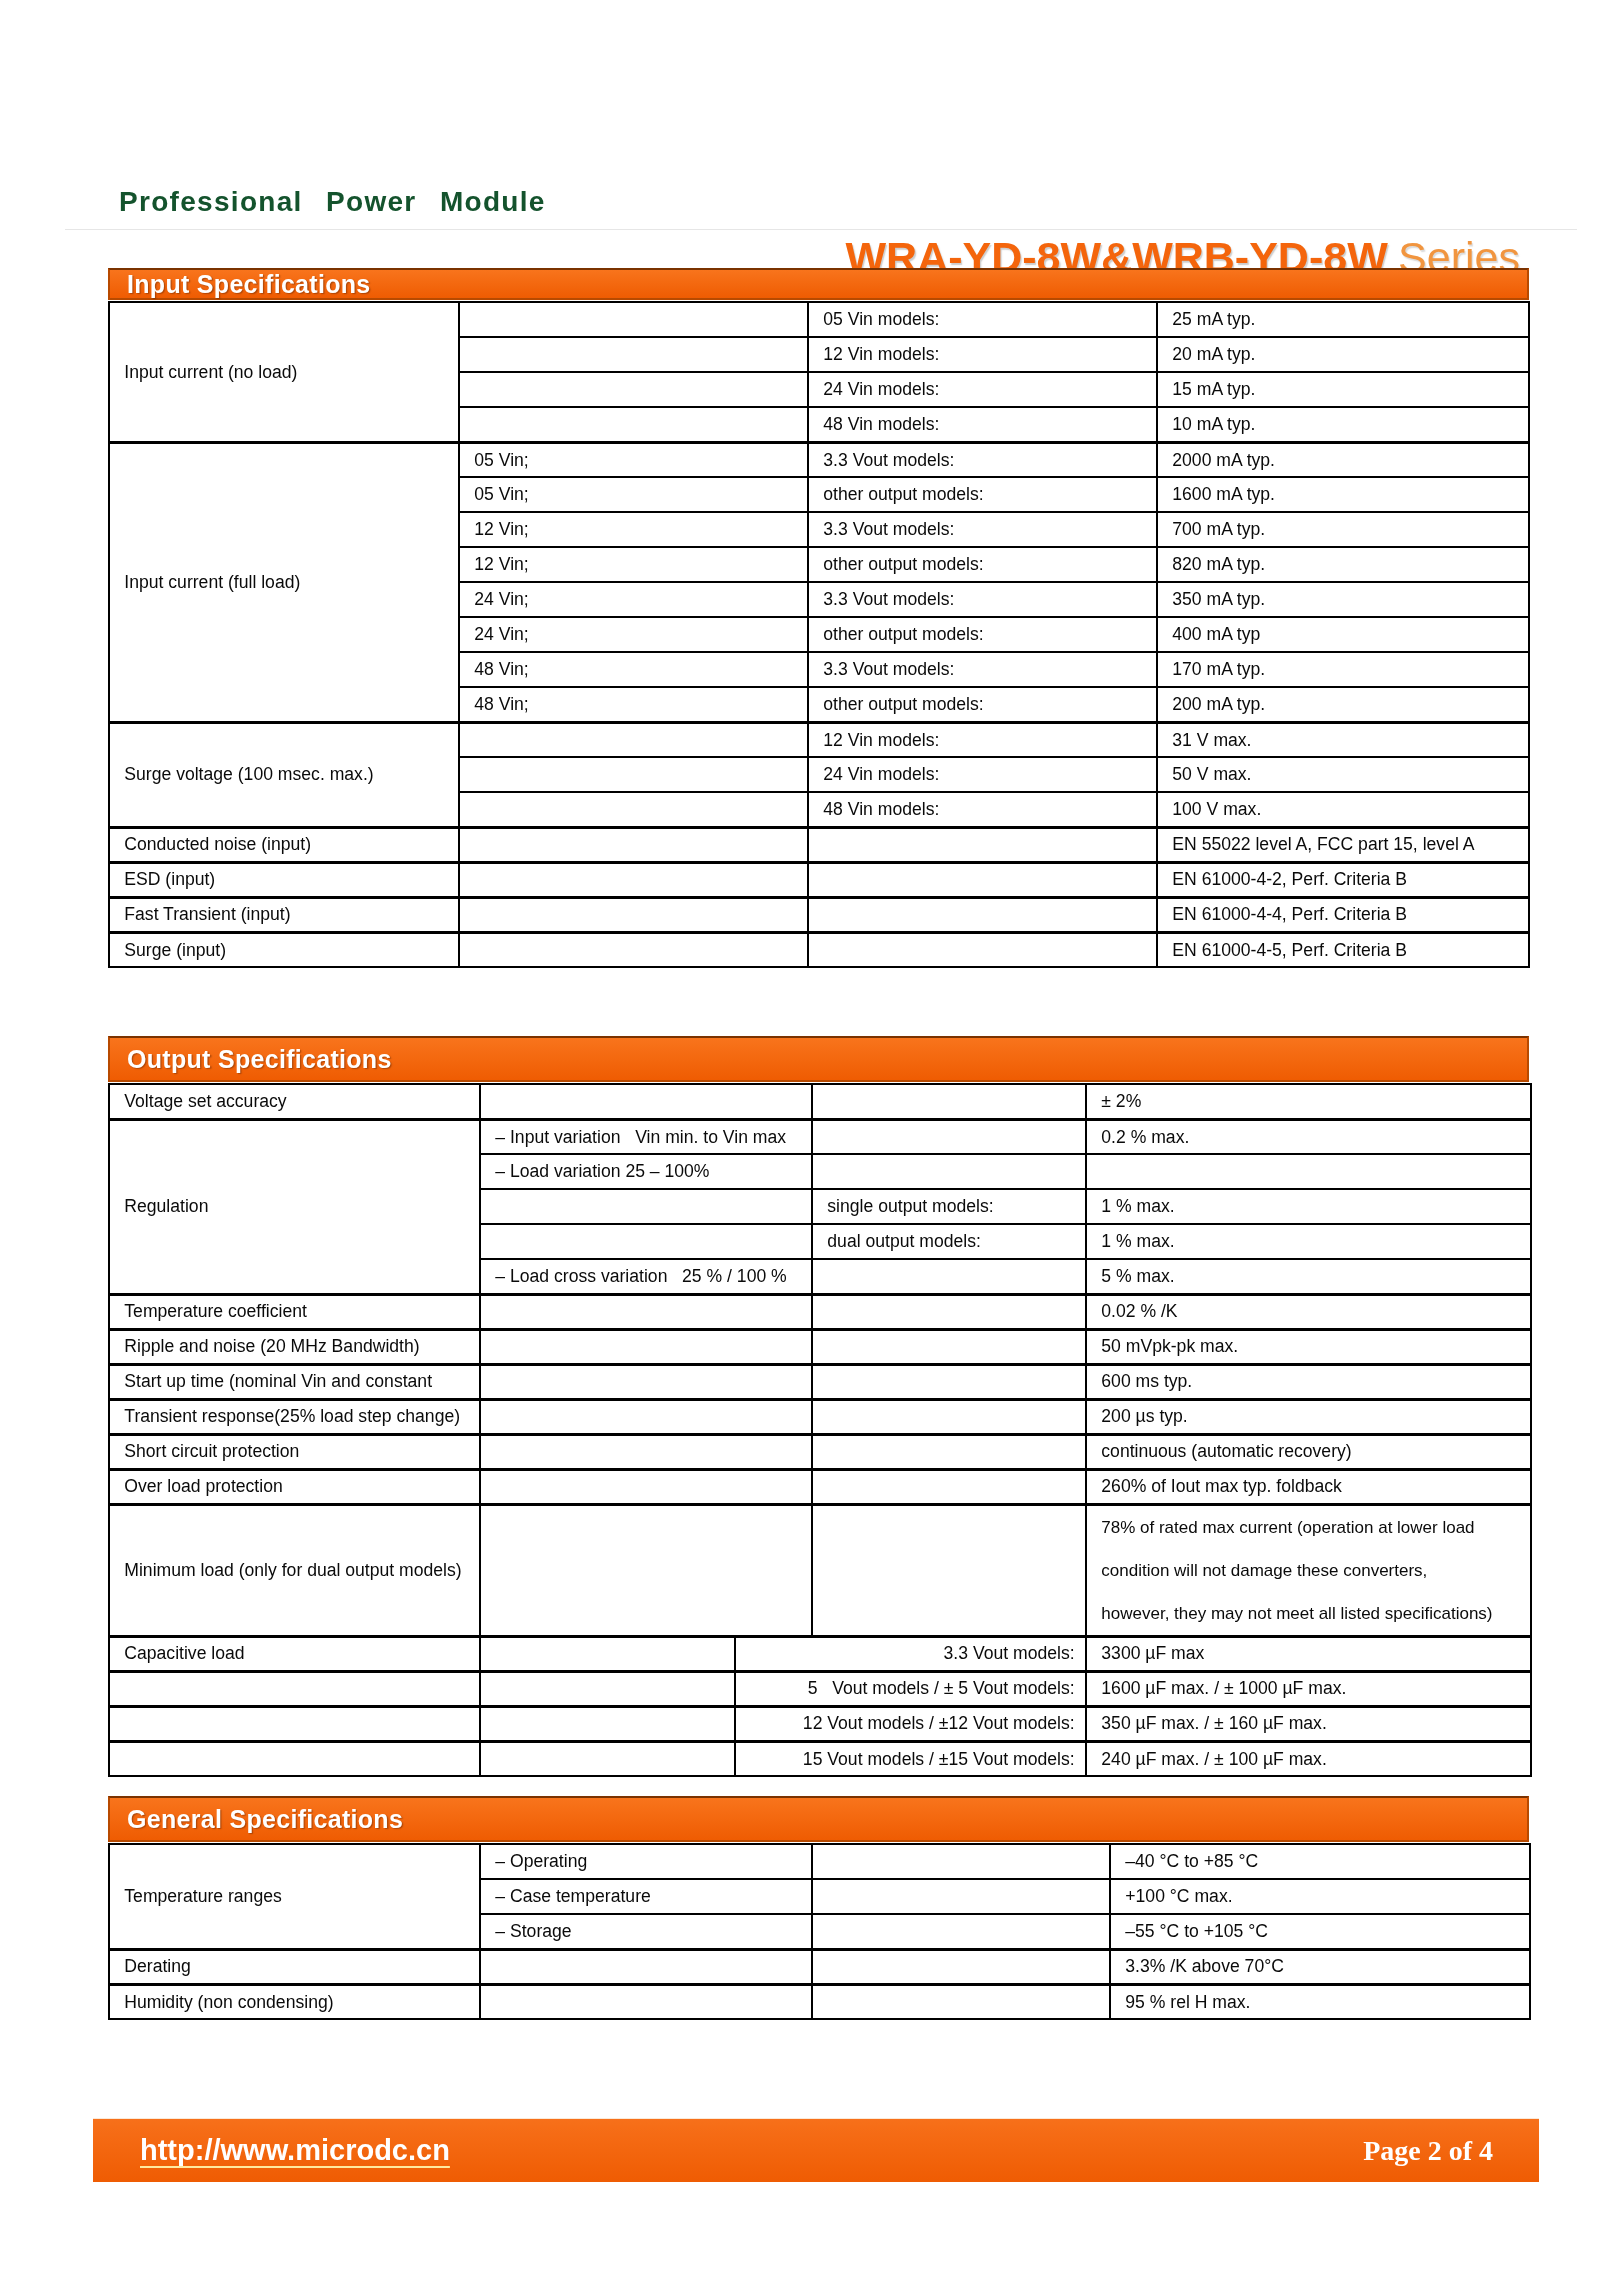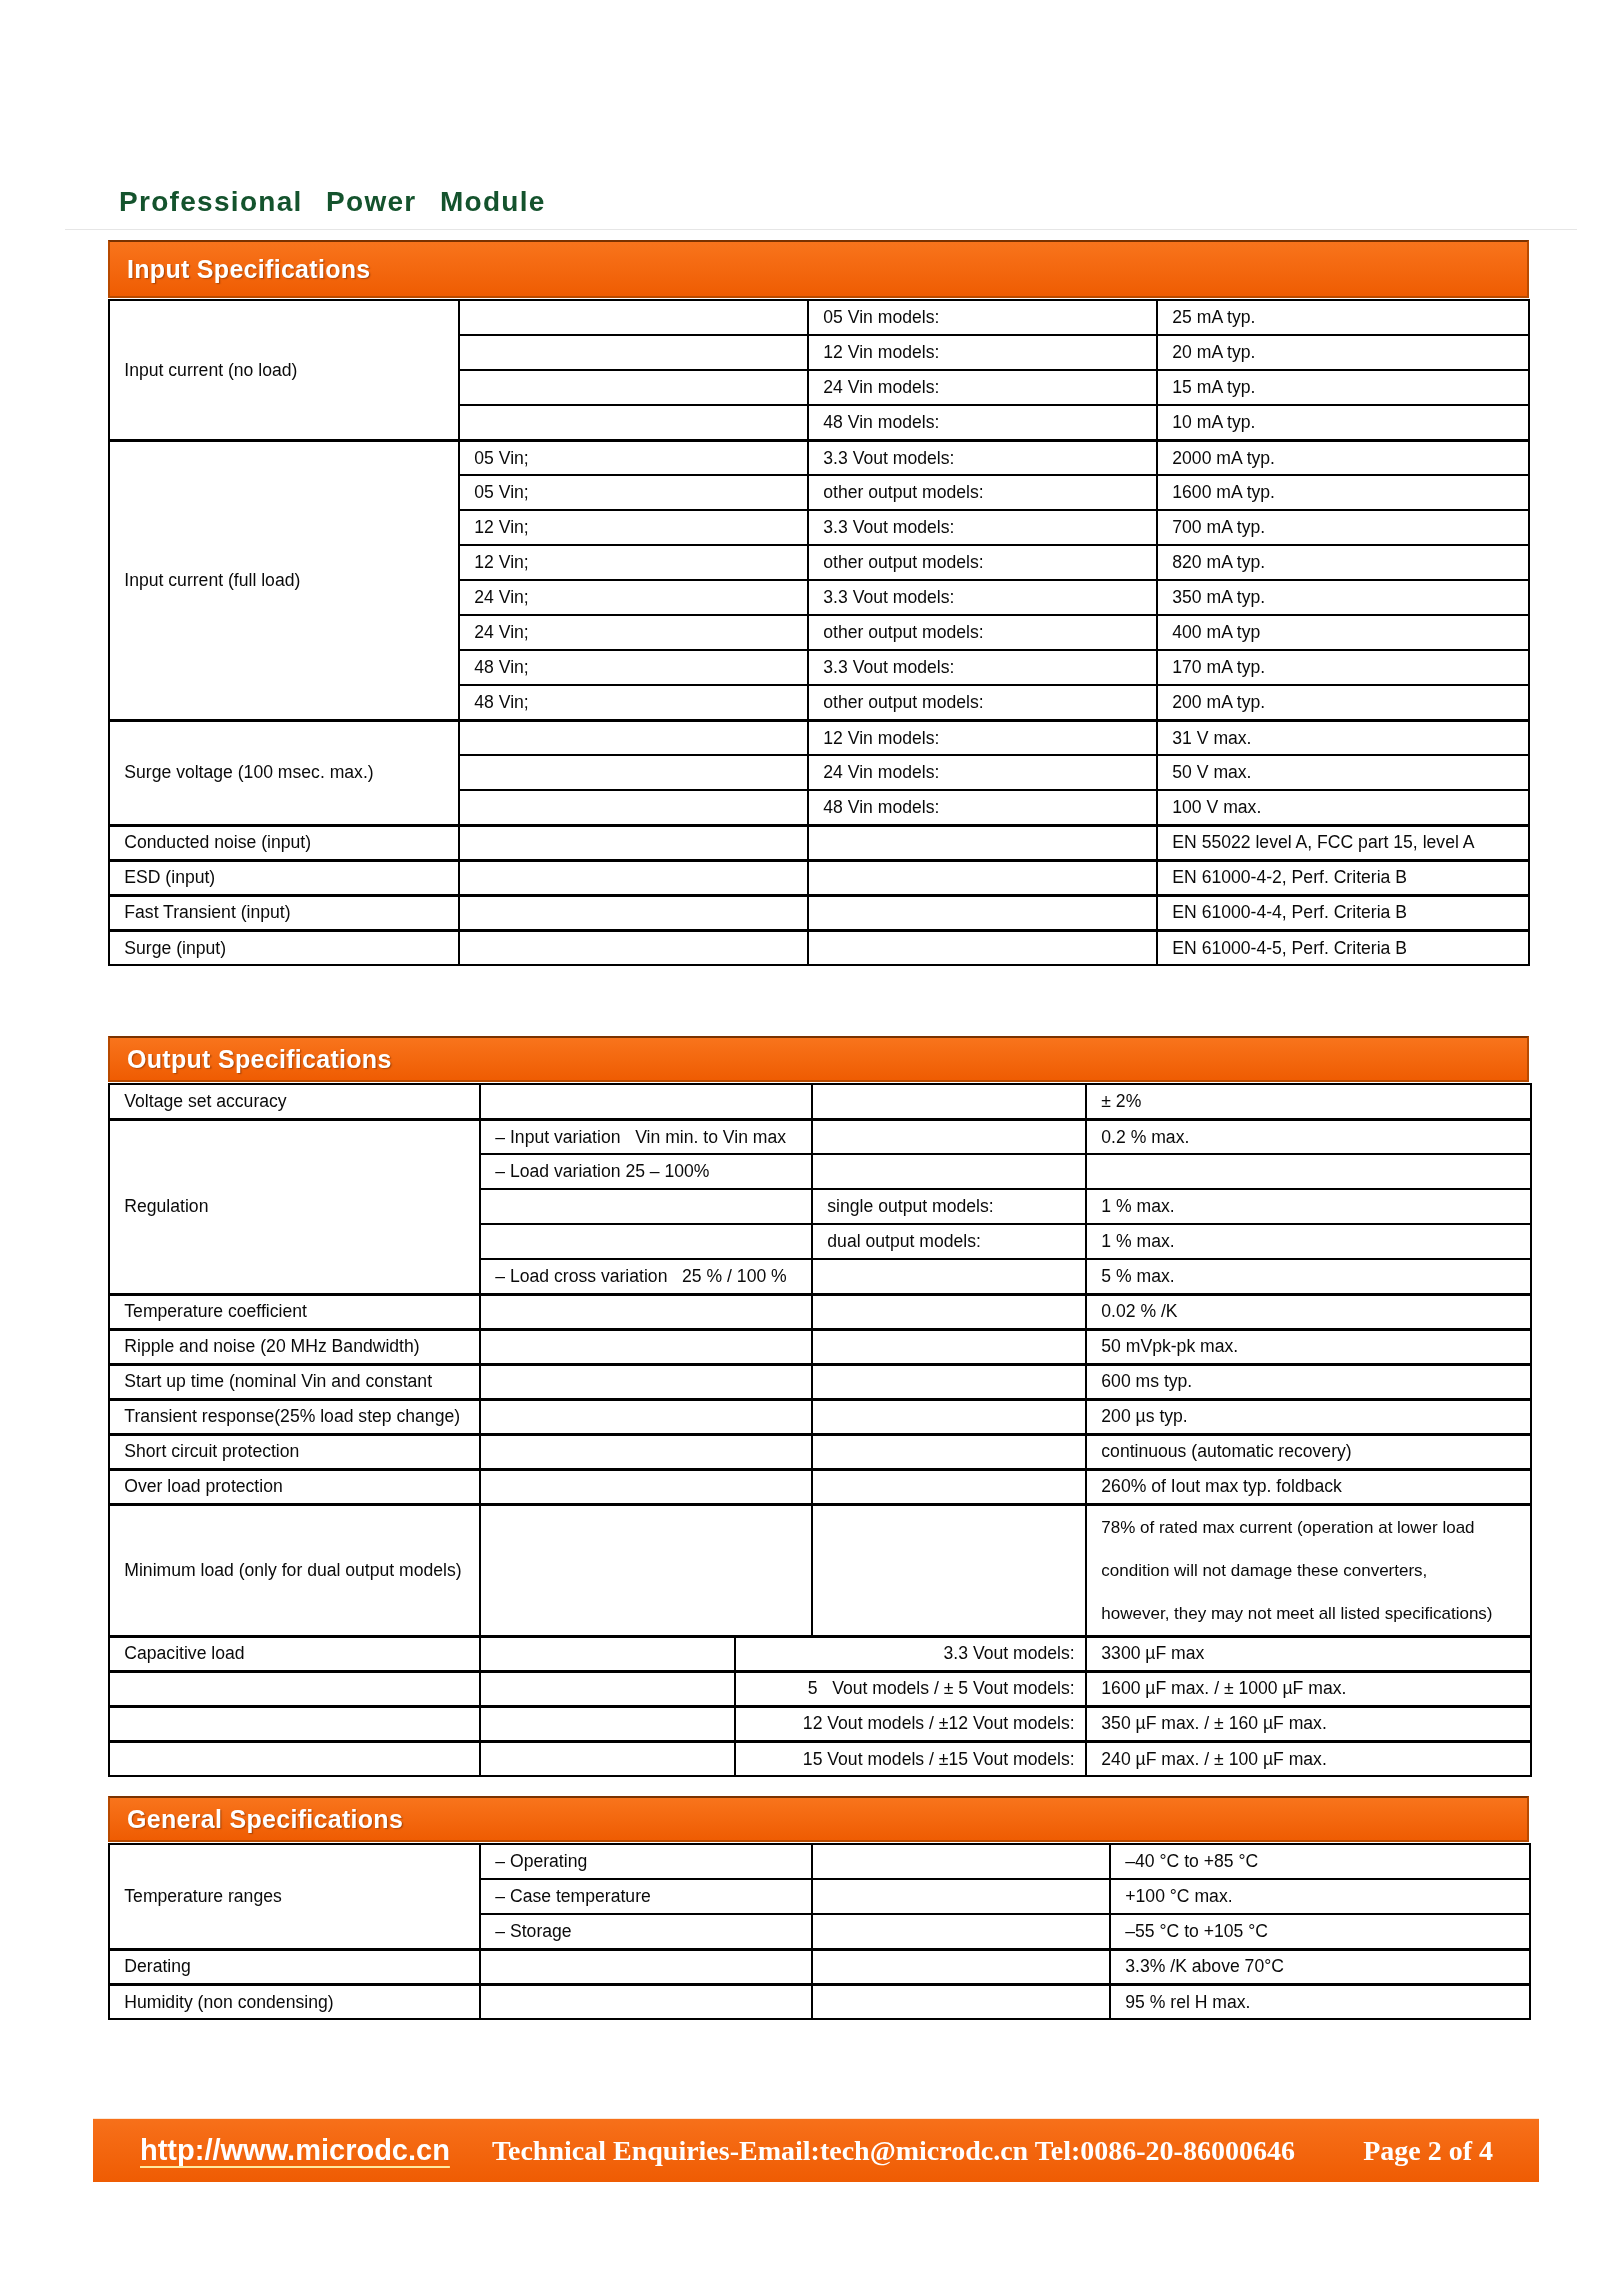--- a/index.html
+++ b/index.html
@@ -35,21 +35,21 @@
   
   .section { position:absolute; left:108px; }
   .bar {
     width:1421px; box-sizing:border-box; background:linear-gradient(180deg,#f8741c,#ef5c02);
     border:2px solid #b84a00; border-top-color:#7a3200;
     color:#fff; font-weight:bold; font-size:25px; letter-spacing:0.3px;
     display:flex; align-items:center; padding-left:17px;
     text-shadow:1.3px 1.3px 1.3px rgba(70,25,0,.4);
     margin-bottom:1.3px;
   }
-  .h64 { height:58px; } .h70 { height:46px; }
+  .h64 { height:32px;margin-top:28px; } .h70 { height:46px; }
 
   
   table.spec { border-collapse:collapse; table-layout:fixed; width:1421px; border:2.6px solid #000; }
   .spec tr { height:35px; }
   .spec tr.tall { height:132px; }
   .spec td {
     border:2px solid #000; padding:0 2.6px 0 14.3px; font-size:17.6px; color:#0a0a0a;
     vertical-align:middle; white-space:pre; overflow:hidden;
   }
   .spec tr.sep td { border-top-width:3.9px; }
@@ -351,18 +351,17 @@
             <td></td>
             <td></td>
             <td>95 % rel H max.</td>
           </tr>
         </tbody>
     </table>
   </div>
 
   <div class="footer">
     <a href="#" class="f-url">http://www.microdc.cn</a>
-    <span class="f-contact">Technical Enquiries-Email:tech@microdc.cn Tel:0086-20-86000646</span>
     <span class="f-page">Page 2 of 4</span>
   </div>
 
 </div>
 
 
 </body></html>

